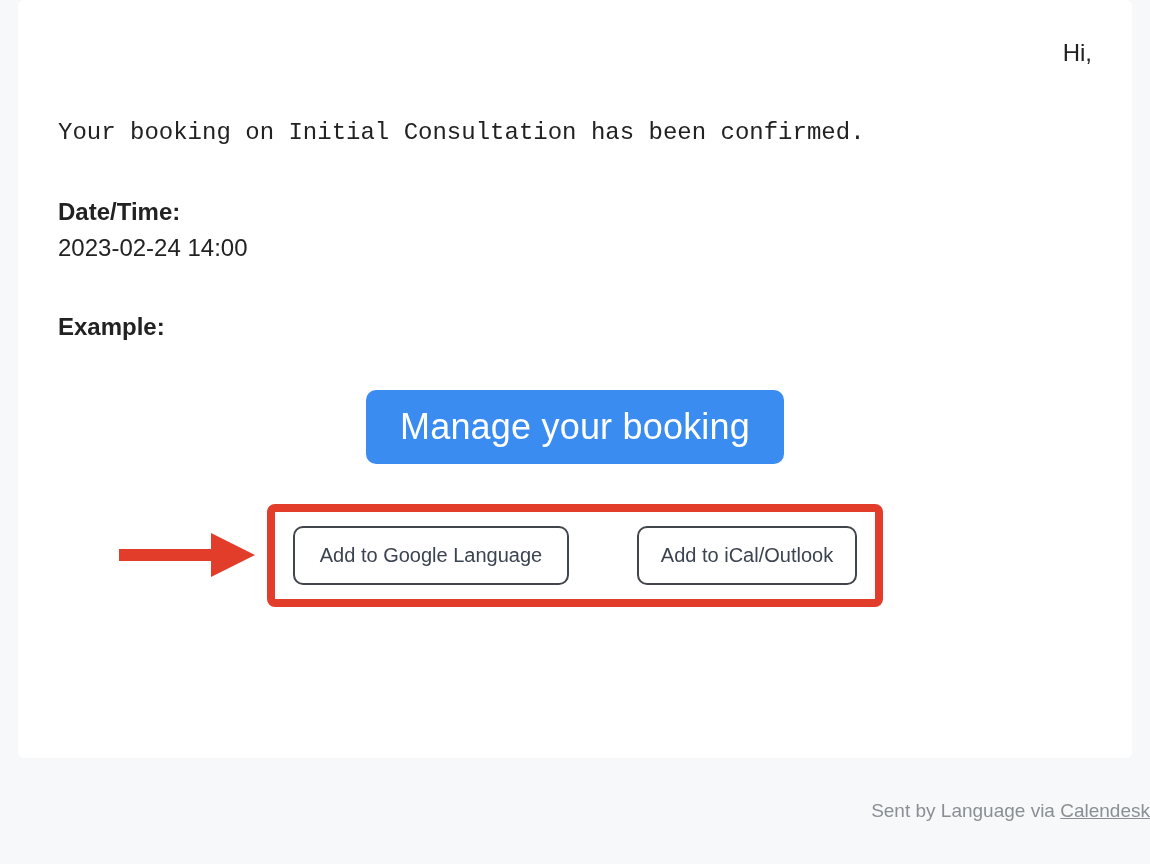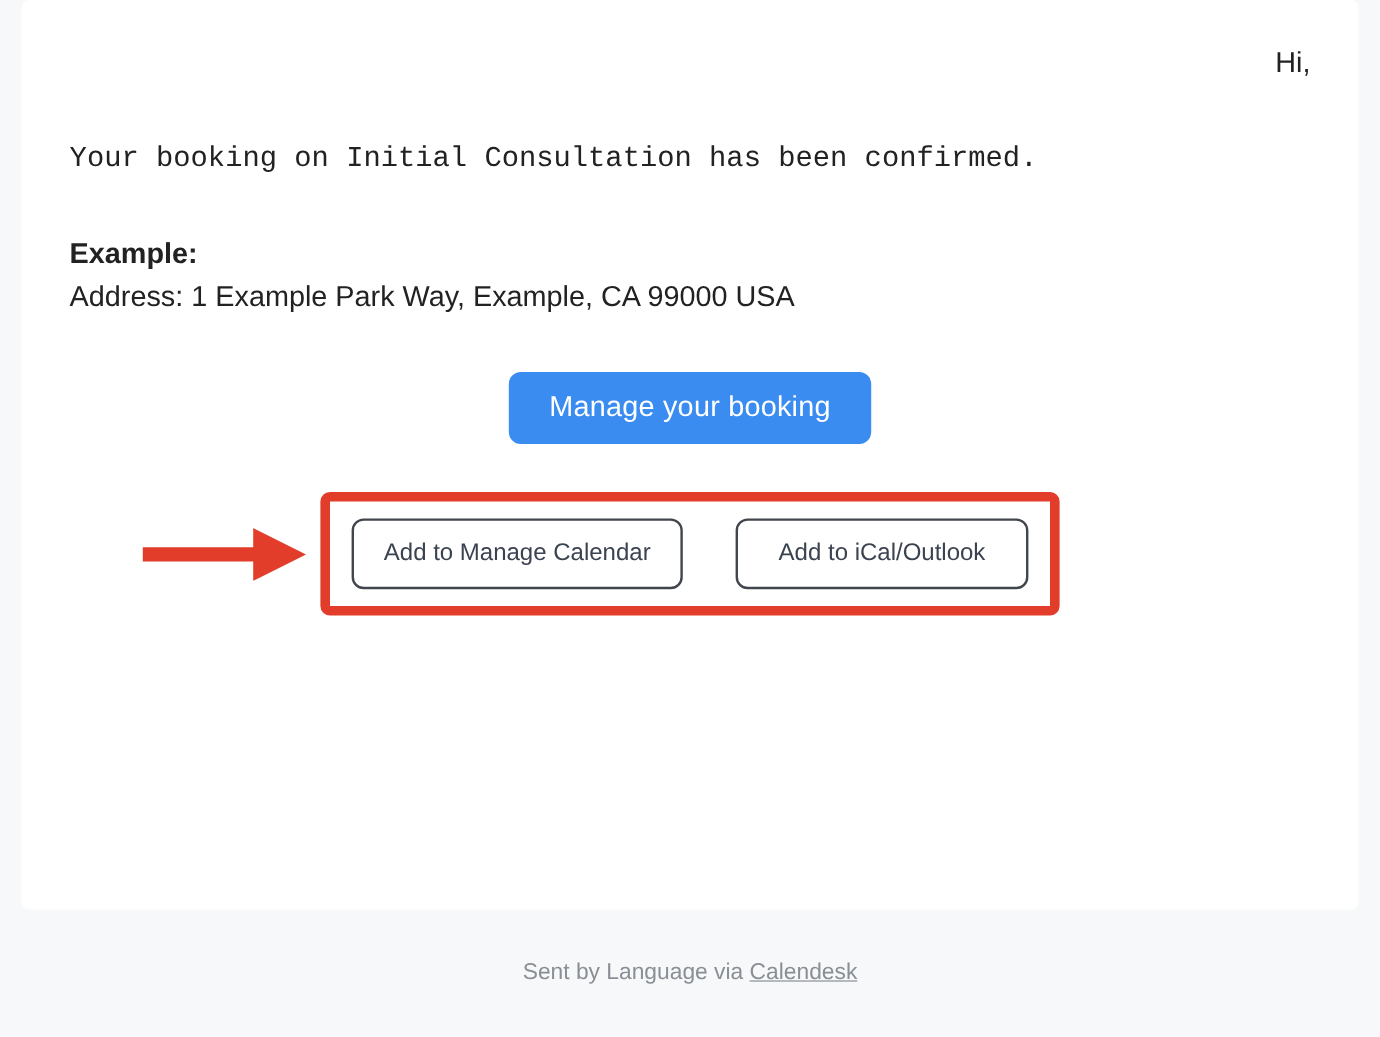--- a/index.html
+++ b/index.html
@@ -51,21 +51,21 @@
     .block-dt { margin-bottom: 46px; }
     .block-loc { margin-bottom: 46px; }
     .manage-wrap {
       text-align: center;
       margin-bottom: 40px;
     }
     .manage-btn {
       display: inline-block;
       background: #3b8cf0;
       color: #ffffff;
-      font-size: 24px;
+      font-size: 36px;
       font-weight: 400;
       padding: 16px 34px;
       border: none;
       border-radius: 10px;
       cursor: pointer;
       text-align: center;
       letter-spacing: 0.2px;
     }
     .highlight-box {
       position: relative;
@@ -84,70 +84,73 @@
       border: 2px solid #41464d;
       border-radius: 10px;
       background: #fff;
       color: #3b4350;
       font-size: 20px;
       padding: 16px 8px;
       text-align: center;
       cursor: pointer;
       font-weight: 400;
     }
-    .cal-btn.right { width: 244px; }
+    .cal-btn.right { width: 220px; }
     .arrow {
       position: absolute;
       left: -160px;
       top: 50%;
       transform: translateY(-50%);
       width: 140px;
       height: 60px;
       pointer-events: none;
     }
     .footer-line {
       position: absolute;
       bottom: 42px;
       left: 0;
       right: 0;
-      text-align: center;
+      text-align: right;
       font-size: 19px;
       color: #8a8f95;
     }
     .footer-line .via-link {
       text-decoration: underline;
       color: #8a8f95;
       cursor: pointer;
     }
   </style>
 </head>
 <body>
 
 <div class="card">
 
   <p class="greet">Hi,</p>
 
   <p class="confirm-line">Your booking on Initial Consultation has been confirmed.</p>
 
+  <div class="block-dt">
+    <p class="label-strong">Date/Time:</p>
+    <p class="value-line">2023-02-24 14:00</p>
+  </div>
 
   <div class="block-loc">
     <p class="label-strong">Example:</p>
-    <p class="value-line">Address: 1 Example Park Way, Example, CA 99000 USA</p>
   </div>
 
   <div class="manage-wrap">
     <button class="manage-btn">Manage your booking</button>
   </div>
 
   <div class="highlight-box">
     <svg class="arrow" viewBox="0 0 140 60">
       <line x1="4" y1="30" x2="100" y2="30" stroke="#e23d2a" stroke-width="12"></line>
       <polygon points="96,8 140,30 96,52" fill="#e23d2a"></polygon>
     </svg>
-    <button class="cal-btn">Add to Manage Calendar</button>
+    <button class="cal-btn">Add to Google Language</button>
     <button class="cal-btn right">Add to iCal/Outlook</button>
   </div>
 
 </div>
 
 <div class="footer-line">
   <span>Sent by Language via </span><span class="via-link">Calendesk</span>
 </div>
 
 </body></html>

